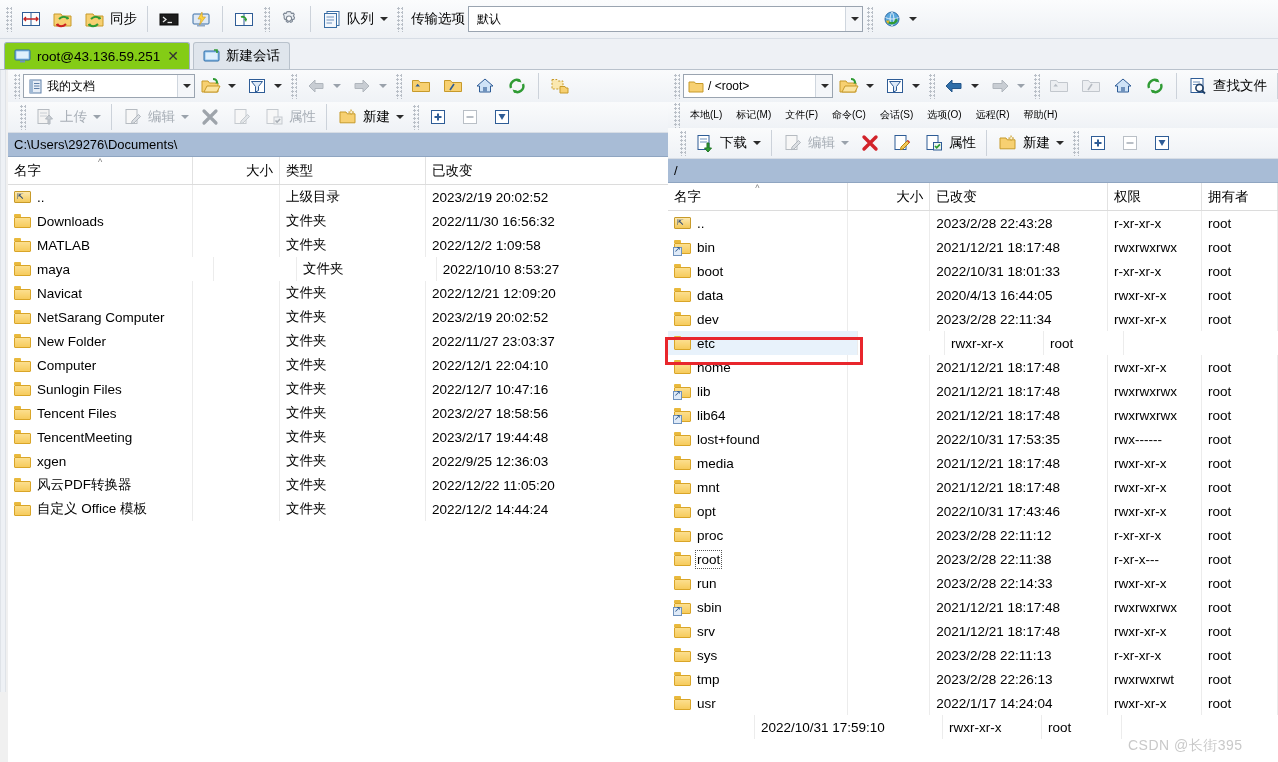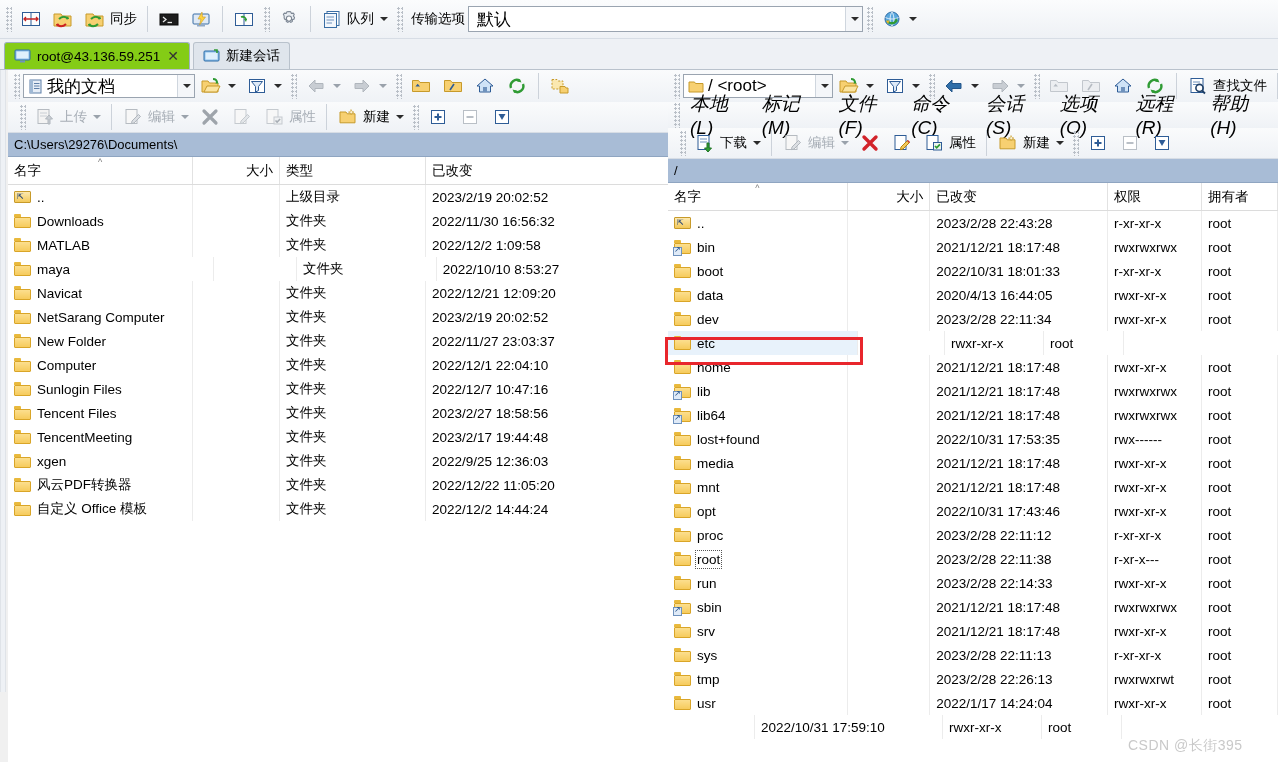--- a/index.html
+++ b/index.html
@@ -67,27 +67,27 @@
   }
   .ops-row{
     height:31px; display:flex; align-items:center; padding-left:8px;
     background:linear-gradient(#fafbfc,#eff2f6);
     border-bottom:1px solid #d7dde5;
   }
   .menu-row{
     height:26px; display:flex; align-items:center; padding-left:2px;
     background:linear-gradient(#fafbfc,#eff2f6);
   }
-  .menu-item{ padding:2px 7px; font-size:19px; cursor:default;font-style:italic; }
+  .menu-item{ padding:2px 7px; font-size:10px; cursor:default; }
 
   .addr-combo{
     display:flex; align-items:center; height:24px; background:#fff;
     border:1px solid #9aa4b0; min-width:150px; padding:0 0 0 4px; cursor:default;
   }
-  .addr-combo .txt{ flex:1; font-size:17px; padding-left:4px; white-space:nowrap; overflow:hidden;}
+  .addr-combo .txt{ flex:1; font-size:12px; padding-left:4px; white-space:nowrap; overflow:hidden;}
   .addr-arrow{
     width:17px; height:22px; display:flex; align-items:center; justify-content:center;
     border-left:1px solid #cfd6de; background:#f4f6f9;
   }
   .dim{ color:#a6adb5; }
 
   
   .path-strip{
     height:24px; background:#a8bcd6; display:flex; align-items:center;
     padding:0 6px; font-size:13px; color:#000; border-bottom:1px solid #8fa5c1;

